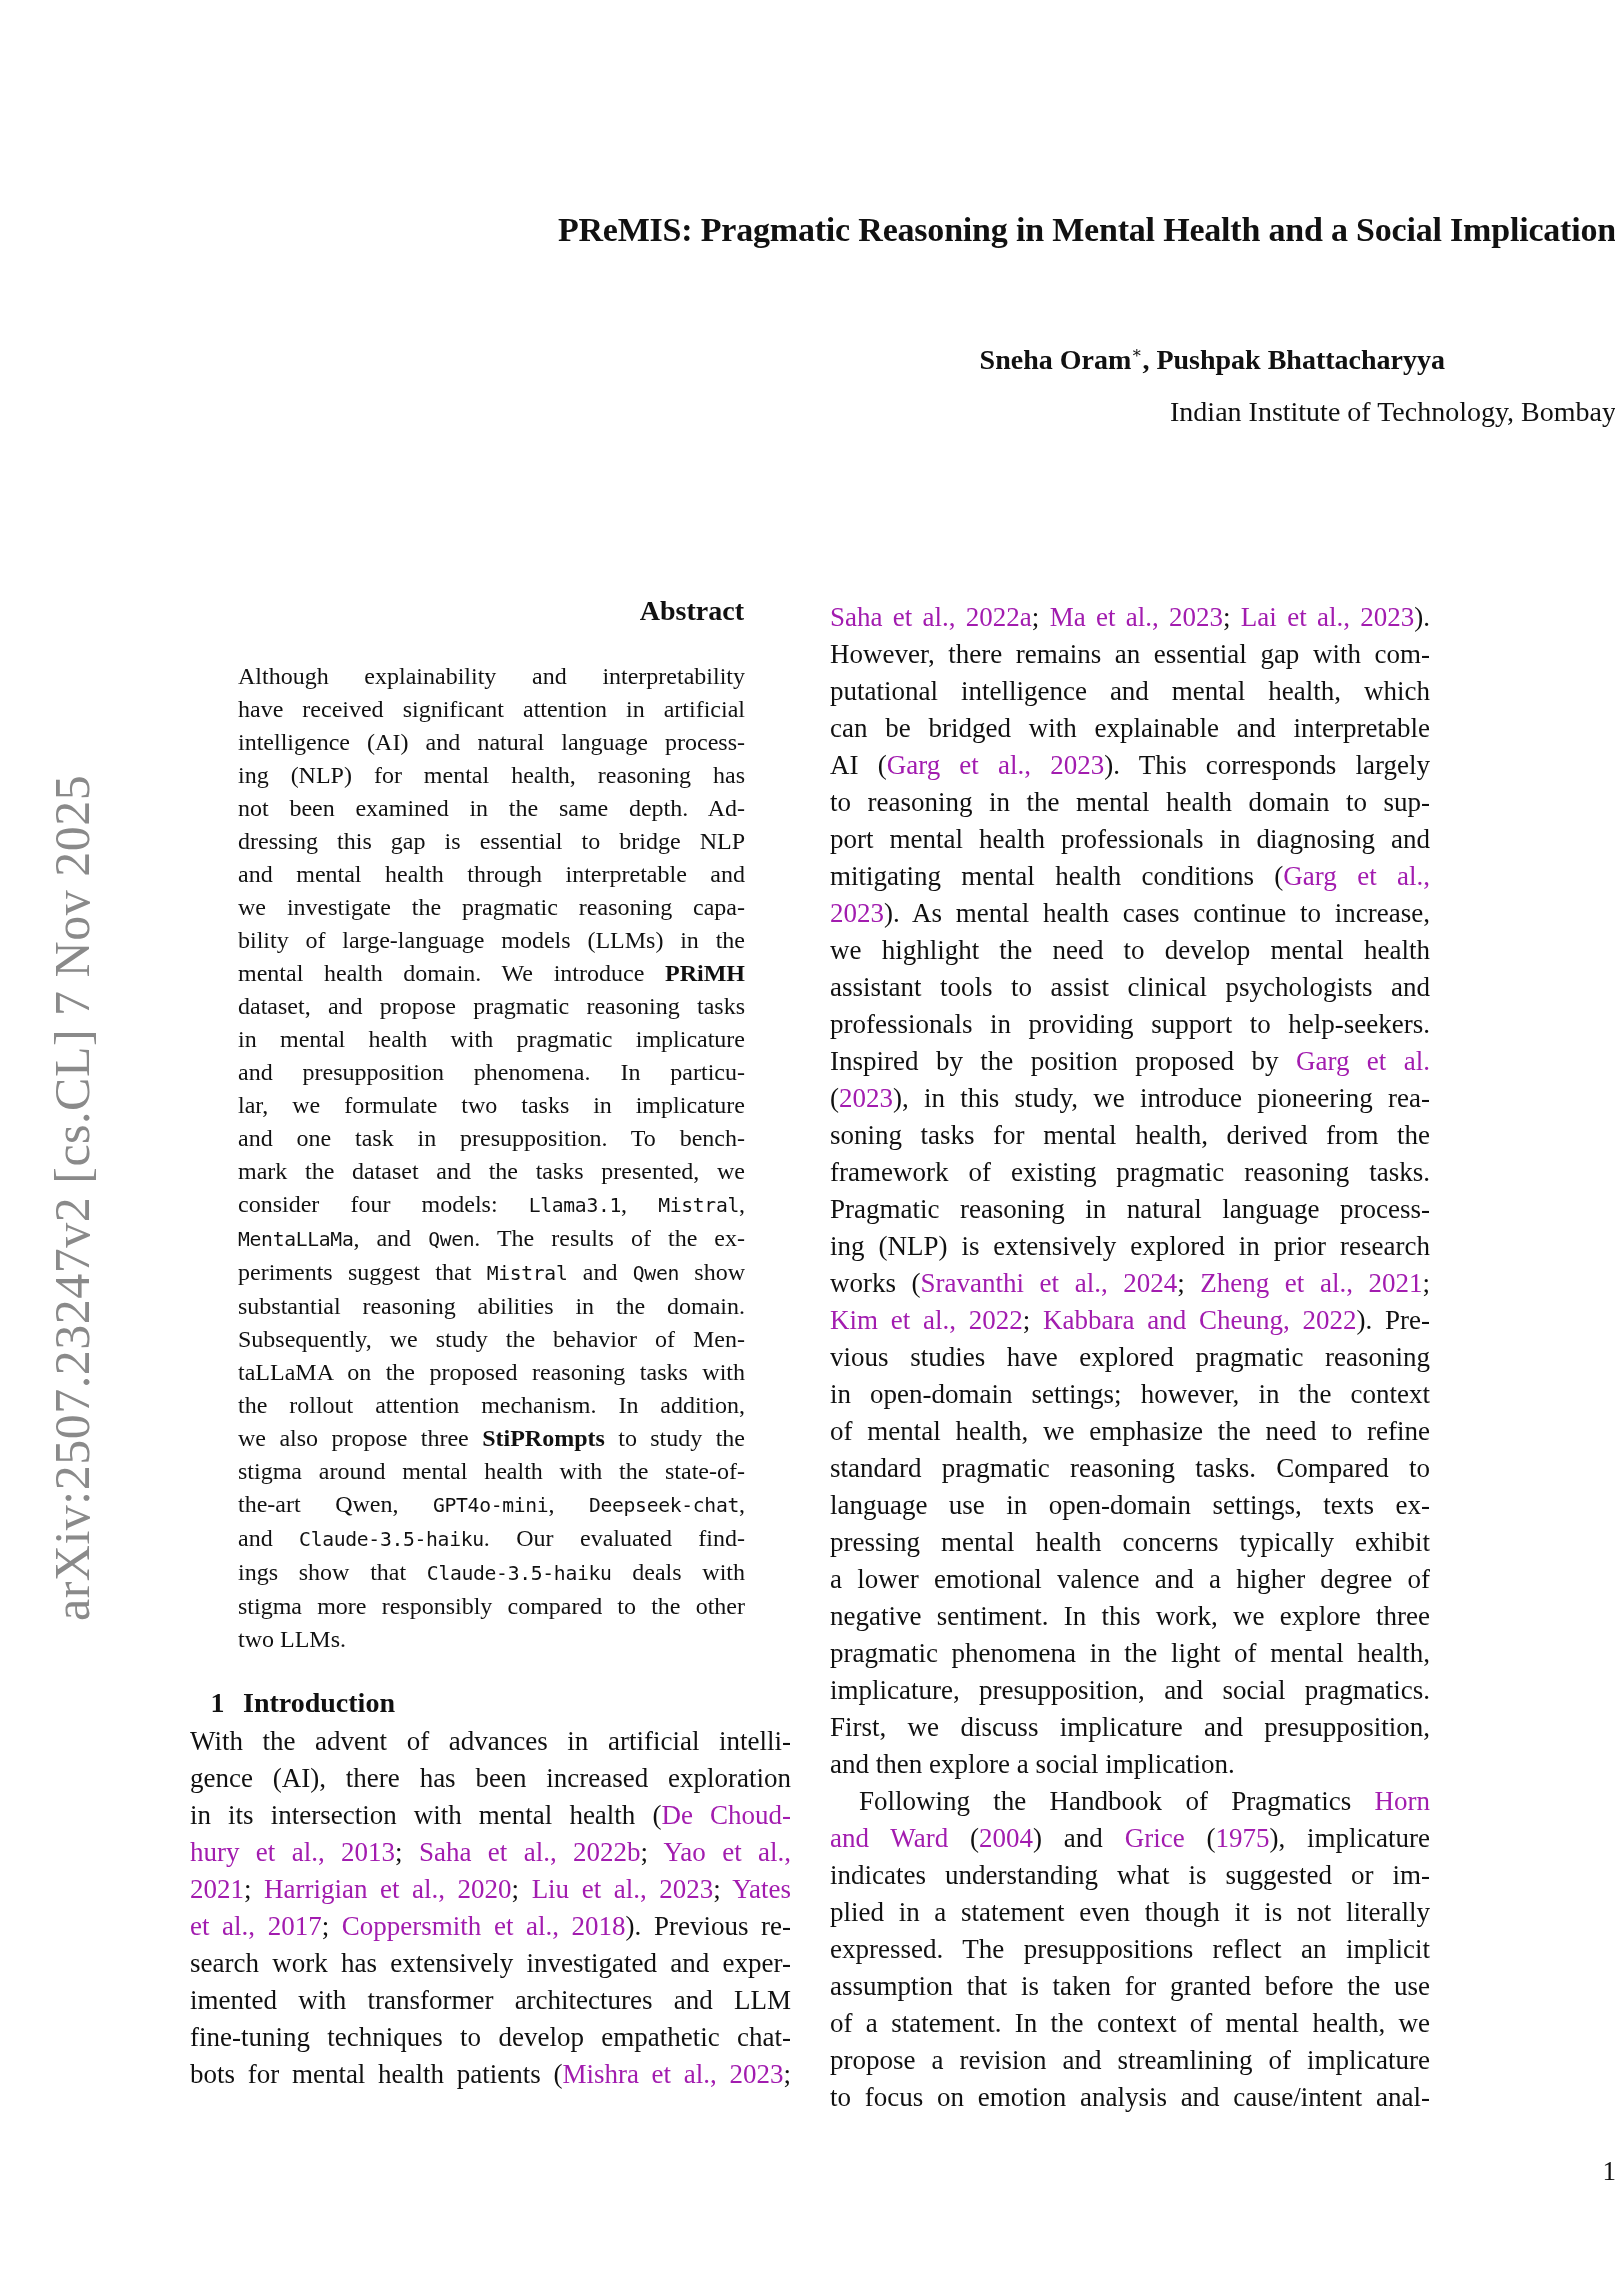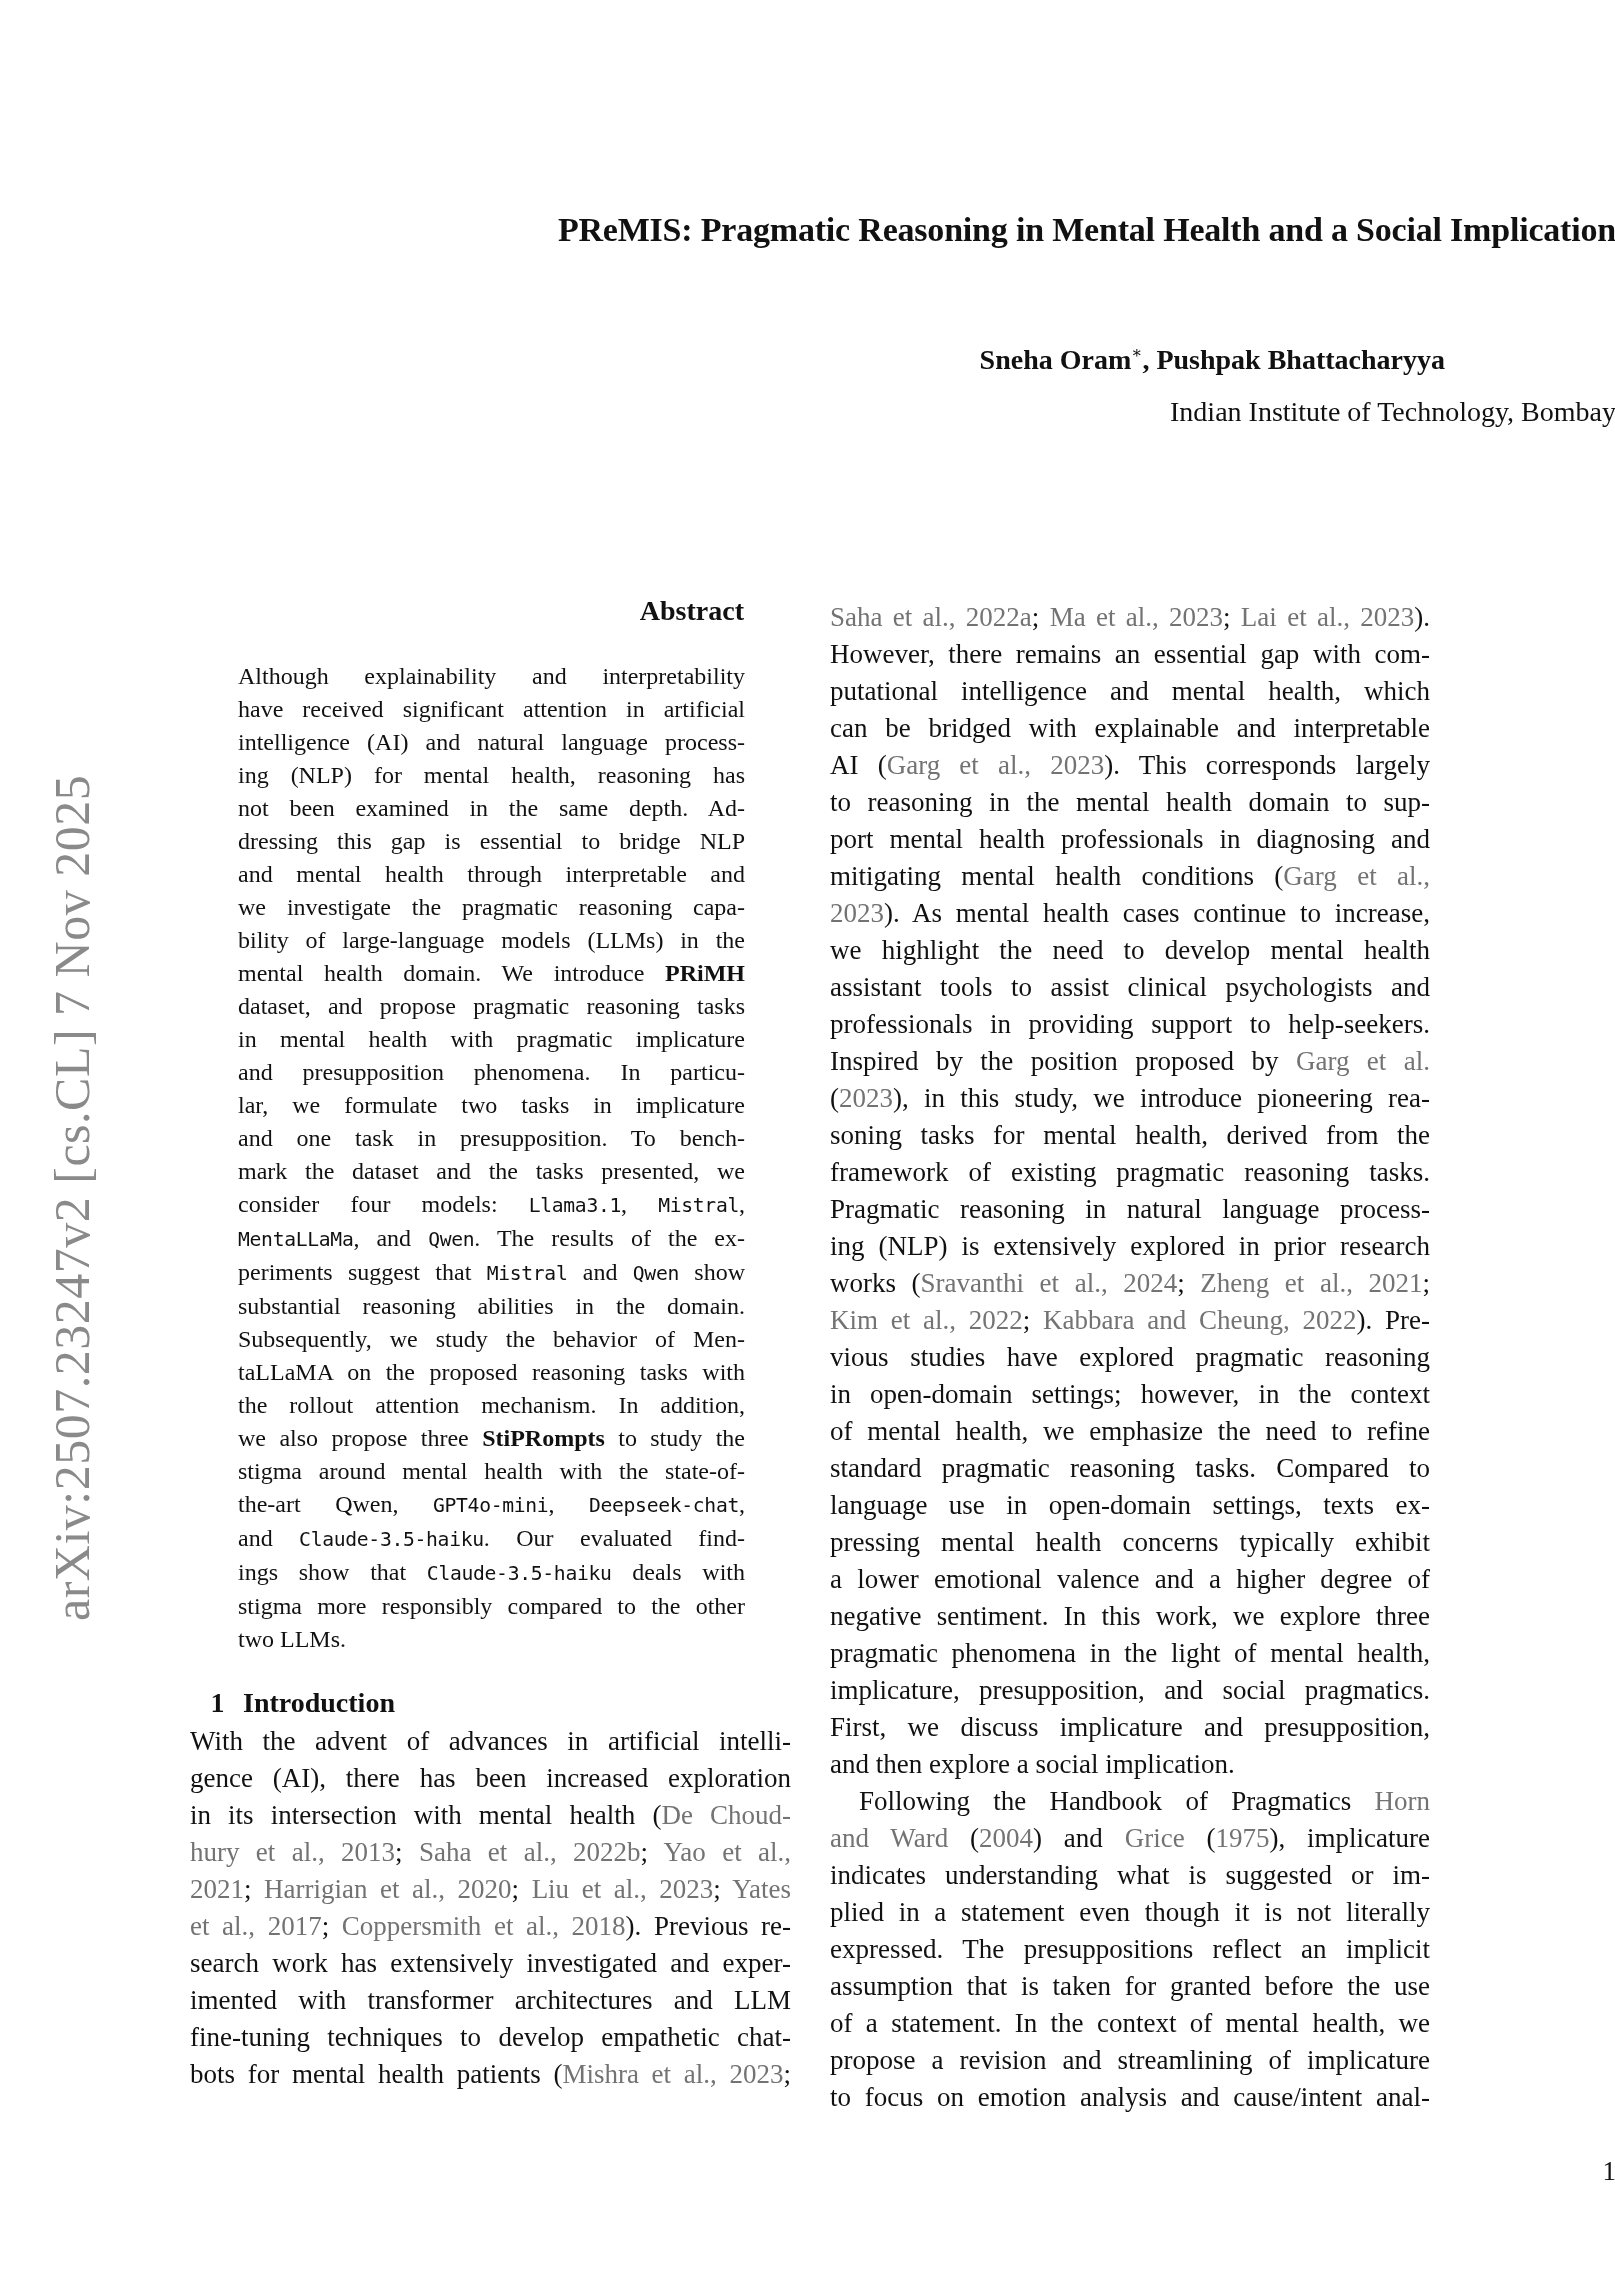--- a/index.html
+++ b/index.html
@@ -16,21 +16,21 @@
   #abstract-heading { left: 238px; width: 506px; top: 593px; font-size: 28px; font-weight: bold; line-height: 36px; }
   .col { position: absolute; }
   #abstract-body { left: 238px; width: 507px; top: 660px; font-size: 24px; line-height: 33px; }
   #intro-heading { left: 192px; top: 1686px; font-size: 28px; font-weight: bold; line-height: 33px; text-align: center; }
   #intro-heading .num { display: inline-block; width: 51px; }
   #intro-body { left: 190px; width: 601px; top: 1723px; font-size: 27px; line-height: 37px; }
   #right-body { left: 830px; width: 600px; top: 599px; font-size: 27px; line-height: 37px; }
   .line { display: block; white-space: nowrap; text-align: justify; text-align-last: justify; overflow: visible; }
   .line.last { text-align-last: left; }
   .line.indent { text-indent: 29px; }
-  .cite { color: #737373; margin-top: 44px; }
+  .cite { color: #a21caf; margin-top: 44px; }
   .mono { font-family: "DejaVu Sans Mono", "Liberation Mono", monospace; font-size: 0.82em; letter-spacing: -0.3px; }
   .bold { font-weight: bold; }
   #page-number { left: 0; width: 1616px; top: 2155px; font-size: 27px; line-height: 33px; }
 </style>
 </head>
 <body>
 
 <div class="abs center" id="title">PReMIS: Pragmatic Reasoning in Mental Health and a Social Implication</div>
 
 <div class="abs center" id="authors"><span>Sneha Oram</span><sup>∗</sup><span>, Pushpak Bhattacharyya</span></div>

